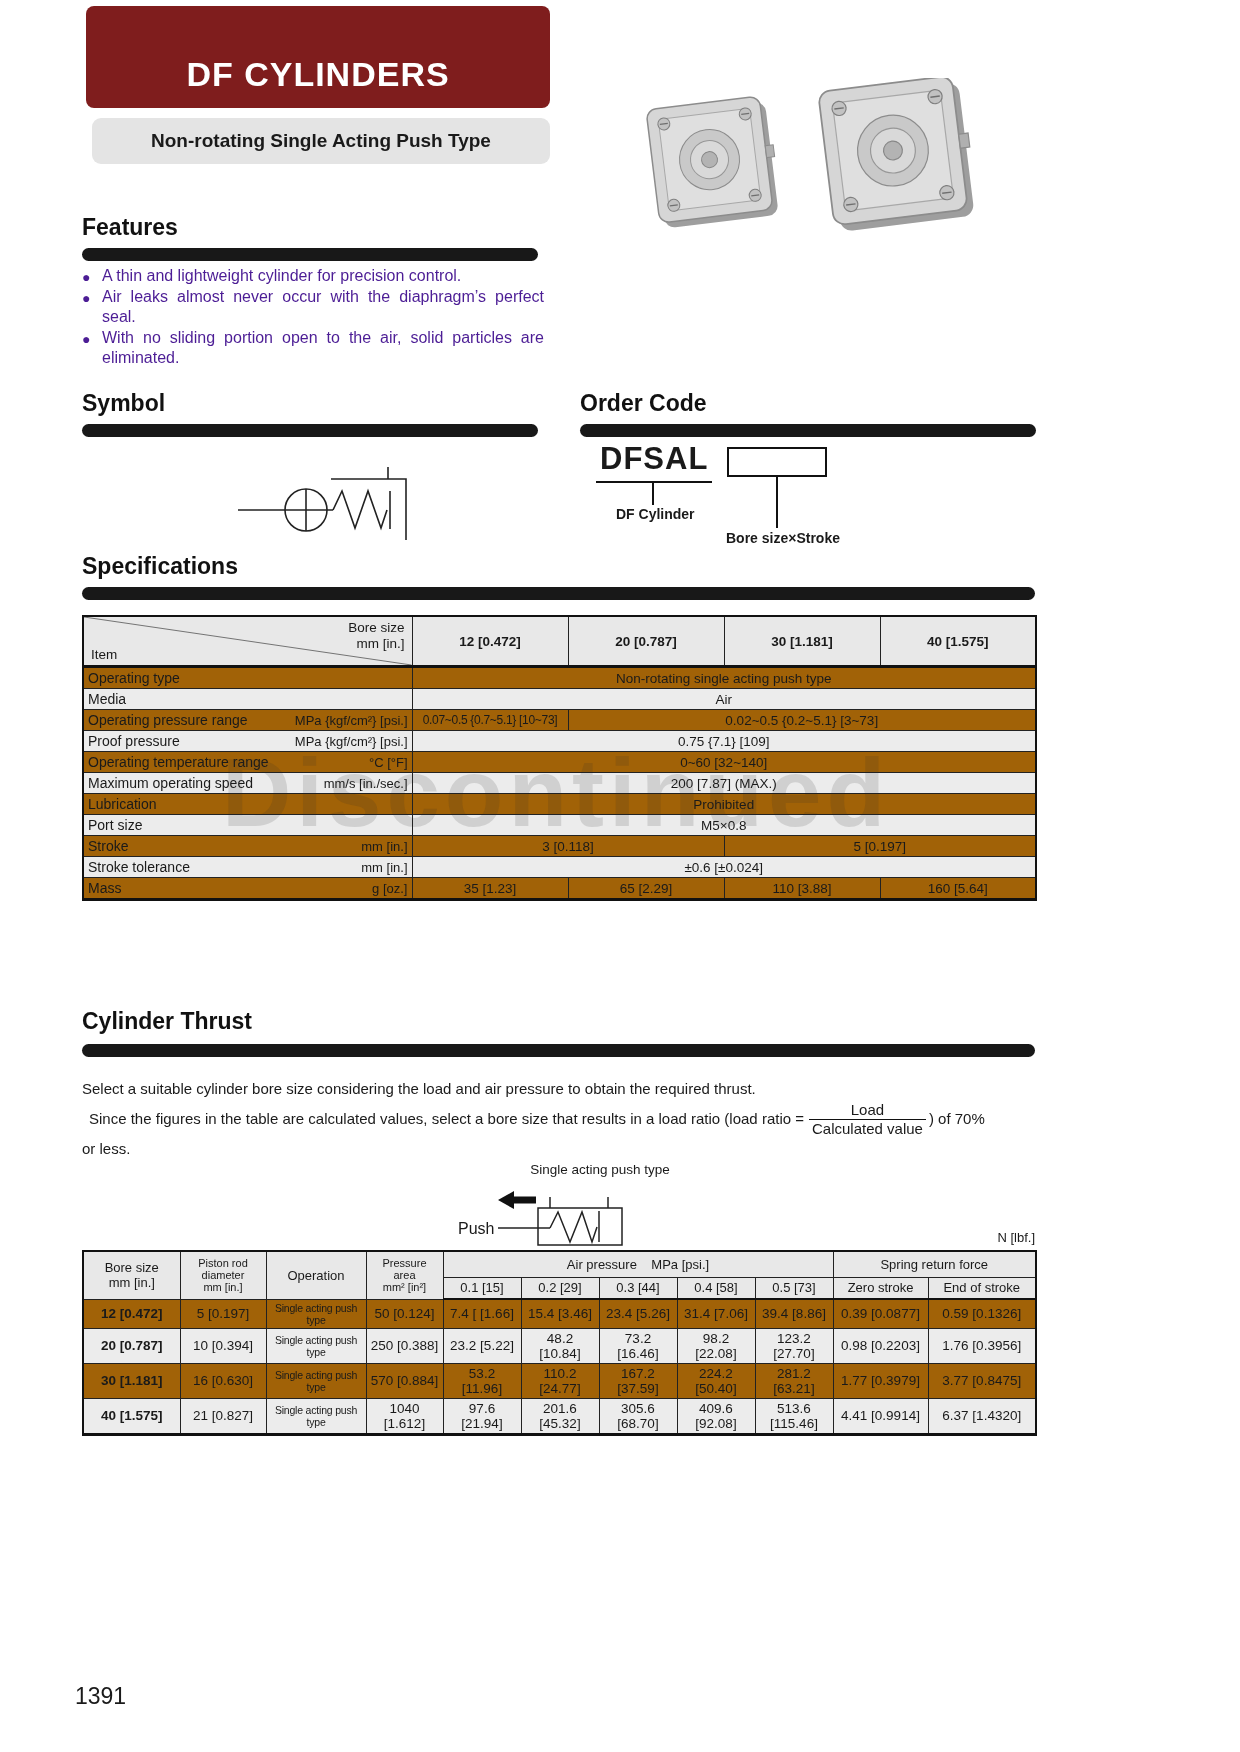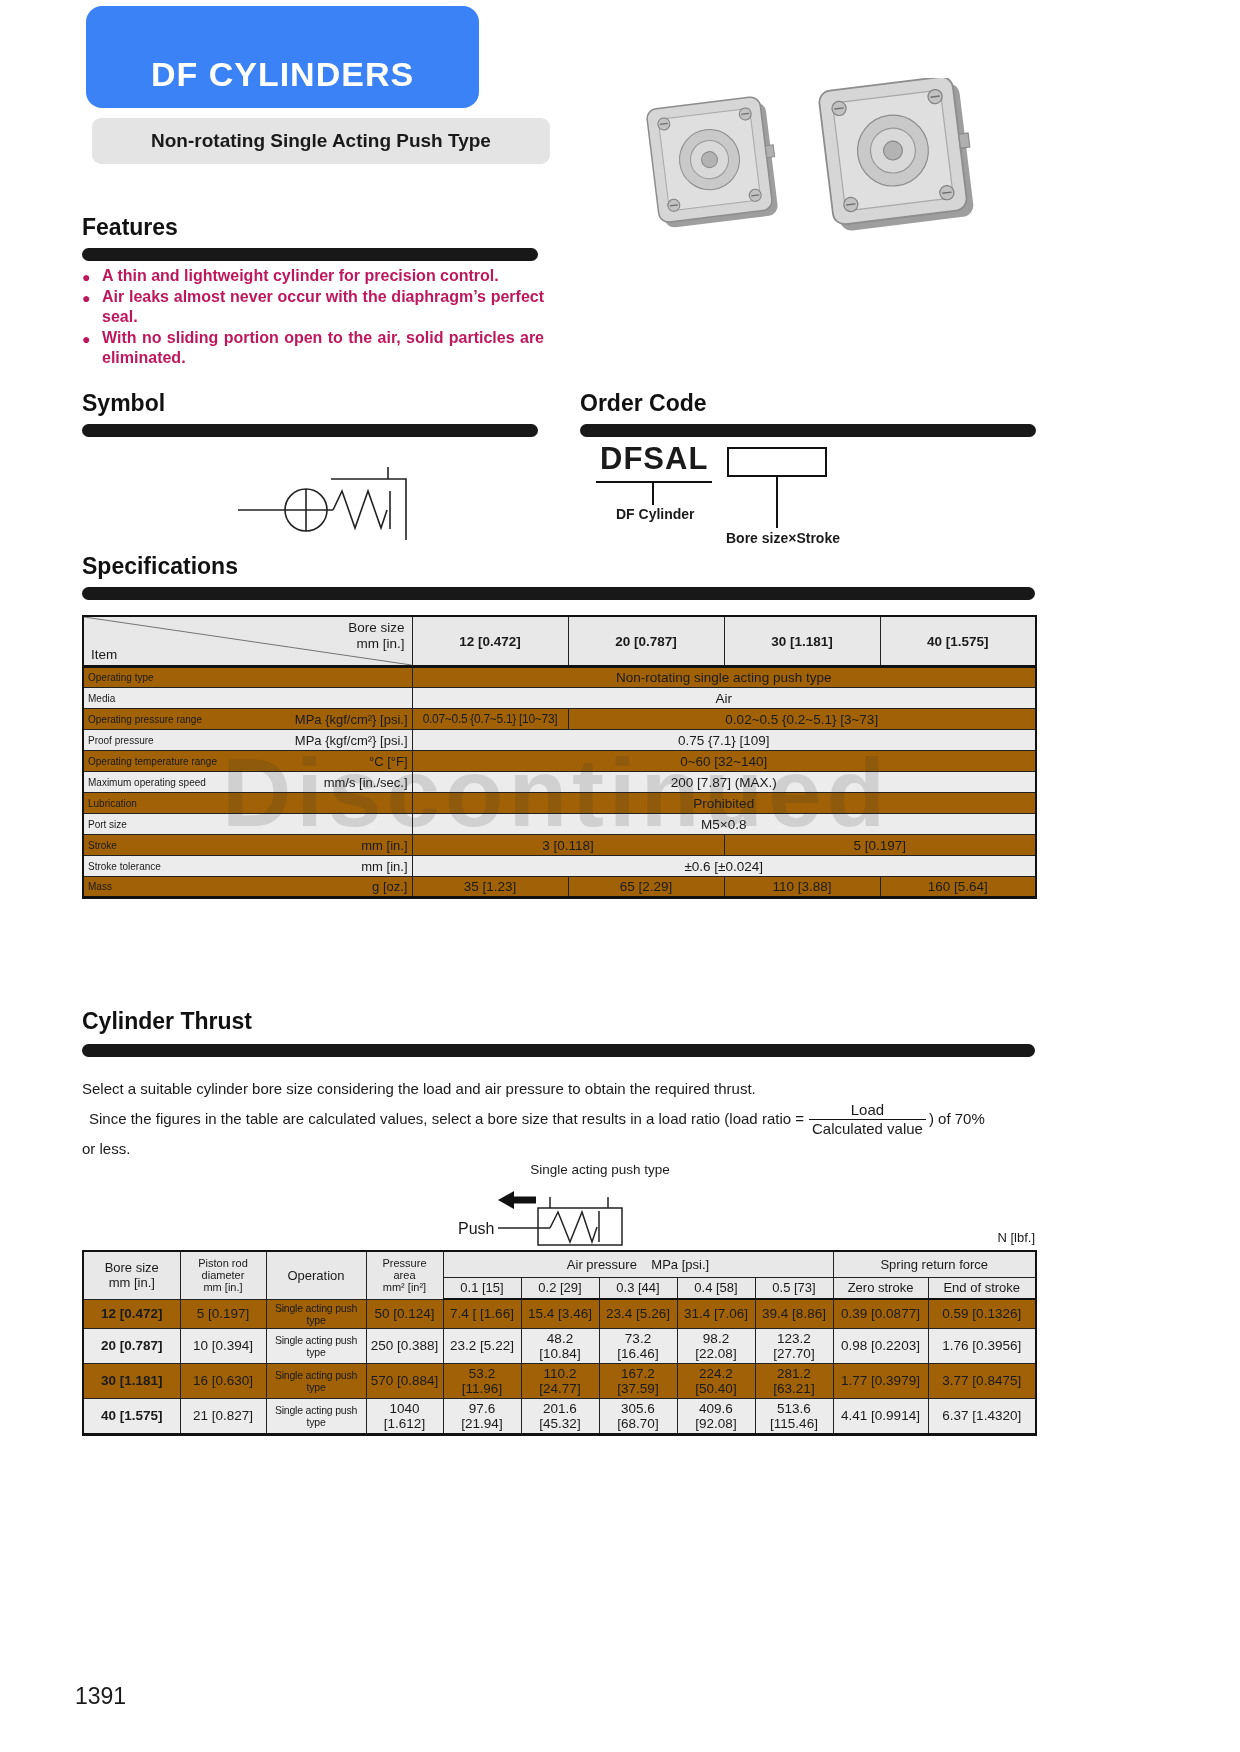--- a/index.html
+++ b/index.html
@@ -1,36 +1,36 @@
 <!DOCTYPE html>
 <html><head>
 <meta charset="utf-8">
 <style>
   html,body{margin:0;padding:0;background:#ffffff;}
   .page{position:relative;width:1240px;height:1752px;background:#fff;
         font-family:"Liberation Sans", sans-serif;color:#1a1a1a;overflow:hidden;}
 
   
-  .title-box{position:absolute;left:86px;top:6px;width:393px;height:102px;
-             background:#3b82f6;border-radius:16px;display:flex;align-items:flex-end;
+  .title-box{position:absolute;left:86px;top:6px;width:464px;height:102px;
+             background:#7f1d1d;border-radius:8px;display:flex;align-items:flex-end;
              justify-content:center;padding-bottom:14px;box-sizing:border-box;}
   .title-box span{color:#fff;font-size:34px;font-weight:bold;letter-spacing:1px;}
   .subtitle-box{position:absolute;left:92px;top:118px;width:458px;height:46px;
                 background:#e4e4e4;border-radius:9px;display:flex;align-items:center;
                 justify-content:center;}
   .subtitle-box span{font-size:19px;font-weight:bold;color:#1a1a1a;}
 
   
   .sec-head{position:absolute;font-size:23px;font-weight:bold;color:#111;}
   .sec-bar{position:absolute;height:13px;background:#181818;border-radius:7px;}
 
   
   .features-list{position:absolute;left:82px;top:266px;width:462px;}
   .feat-item{position:relative;padding-left:20px;font-size:16px;line-height:20.5px;
-             text-align:justify;color:#be185d;font-weight:bold;}
+             text-align:justify;color:#4c1d95;}
   .feat-item::before{content:"●";position:absolute;left:0;top:1px;font-size:14px;}
 
   
   .dfsal{position:absolute;left:600px;top:441px;font-size:31px;font-weight:bold;letter-spacing:1px;}
   .dfsal-underline{position:absolute;left:596px;top:481px;width:116px;height:2px;background:#111;}
   .vline{position:absolute;width:2px;background:#111;}
   .callout{position:absolute;font-size:14px;font-weight:bold;}
   .order-box{position:absolute;left:727px;top:447px;width:100px;height:30px;border:2px solid #111;box-sizing:border-box;}
 
   
@@ -39,21 +39,21 @@
                            text-align:center;vertical-align:middle;color:#1a1a1a;}
   table.dt{border:2px solid #111;border-bottom-width:3px;}
 
   
   .spec-wrap{position:absolute;left:82px;top:615px;}
   table.spec thead th{background:#e8e8e8;border-bottom:3px solid #111;height:44px;font-weight:bold;}
   table.spec tbody tr{height:21px;}
   table.spec tbody tr:nth-child(even) td{background:#ececec;}
   td.lab{padding:0 8px;}
   .lab-in{display:flex;justify-content:space-between;align-items:center;}
-  .lab-in .l{font-size:10px;text-align:right;}
+  .lab-in .l{font-size:14px;text-align:right;}
   .lab-in .u{font-size:13px;text-align:right;white-space:nowrap;}
   .cell-sm{font-size:12px !important;letter-spacing:-0.3px;}
   th.corner{position:relative;padding:0;}
   .corner-svg{position:absolute;inset:0;width:100%;height:100%;}
   .corner-top{position:absolute;right:7px;top:3px;text-align:right;font-weight:normal;
               font-size:13.5px;line-height:16px;}
   .corner-bottom{position:absolute;left:7px;bottom:3px;font-weight:normal;font-size:13.5px;}
 
   
   .watermark{position:absolute;left:222px;top:738px;font-size:96px;font-weight:600;

